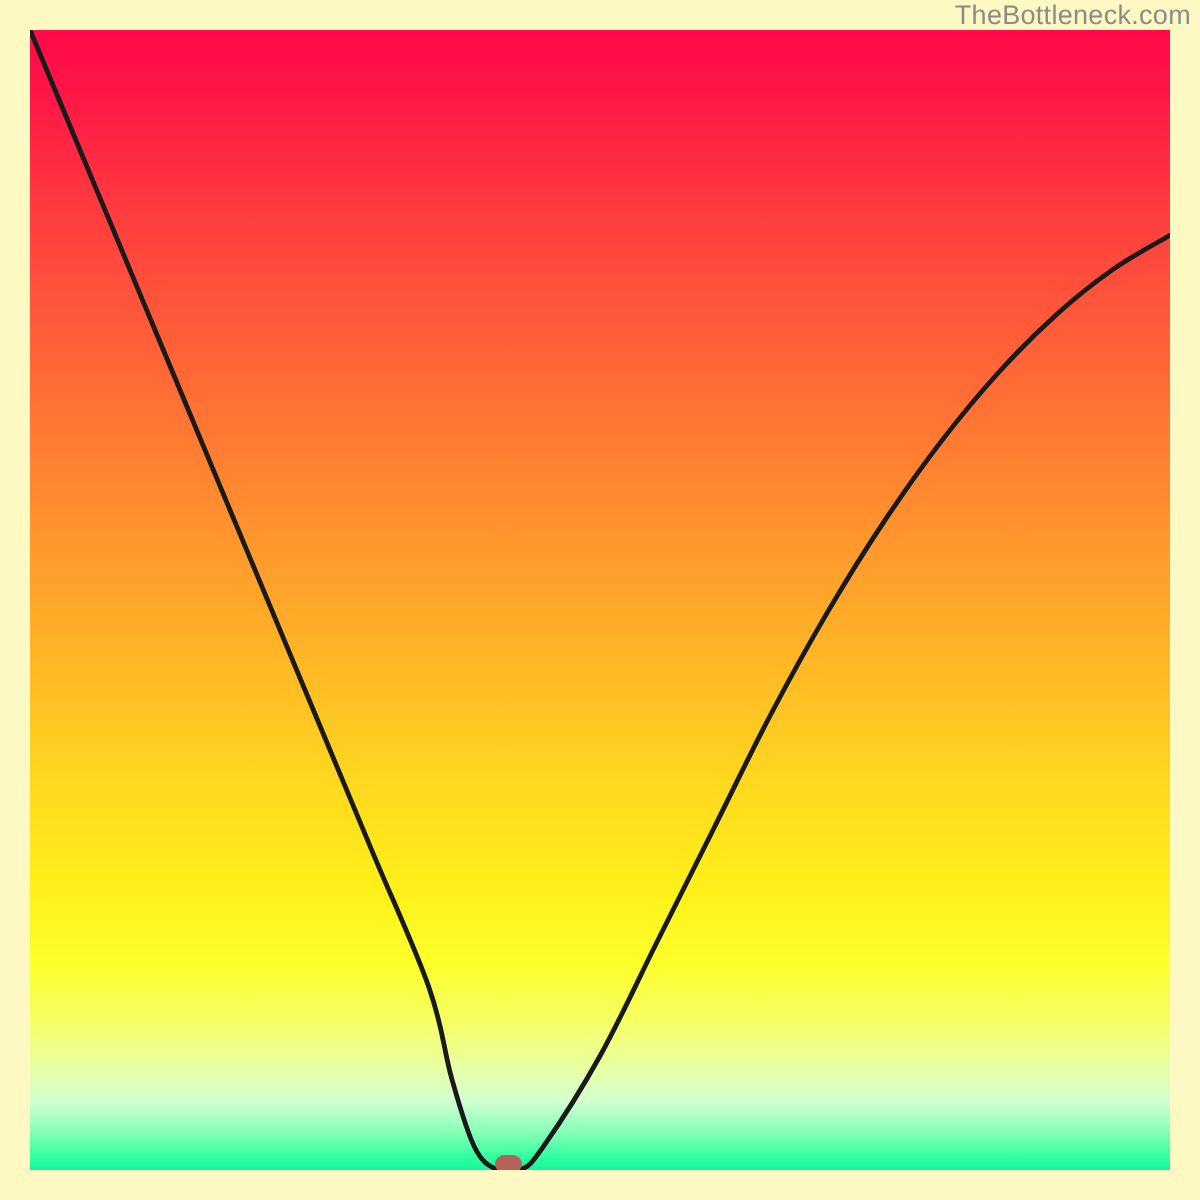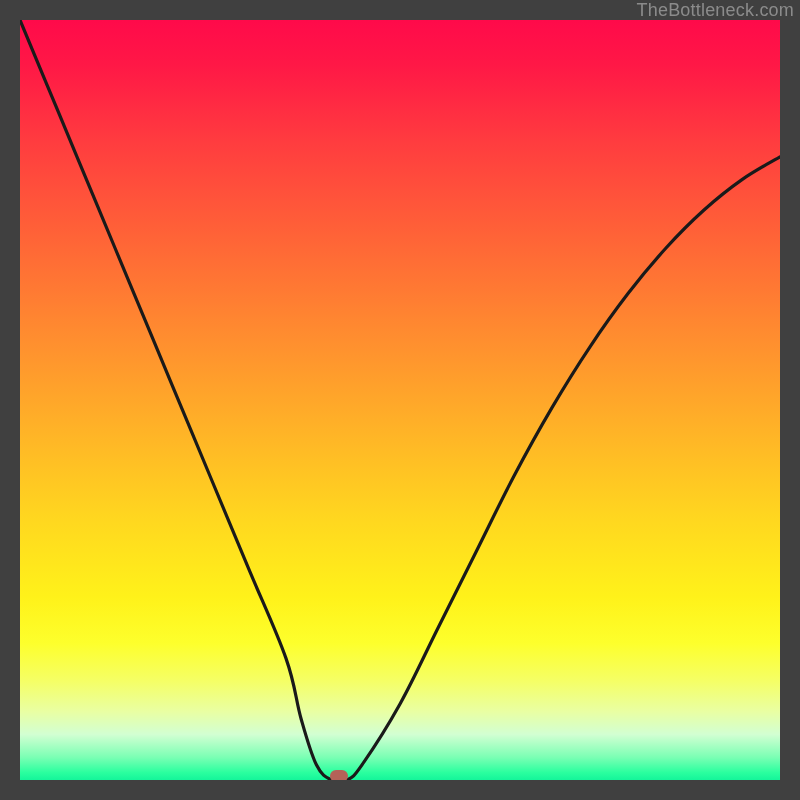--- a/index.html
+++ b/index.html
@@ -8,21 +8,21 @@
     width: 800px;
     height: 800px;
     background: #000;
     overflow: hidden;
     font-family: Arial, Helvetica, sans-serif;
   }
   .stage {
     position: relative;
     width: 800px;
     height: 800px;
-    background: #404040;
+    background: #fef9c3;
   }
   .plot-area {
     position: absolute;
     left: 20px;
     top: 20px;
     width: 760px;
     height: 760px;
     overflow: hidden;
   }
   .gradient-bg {

